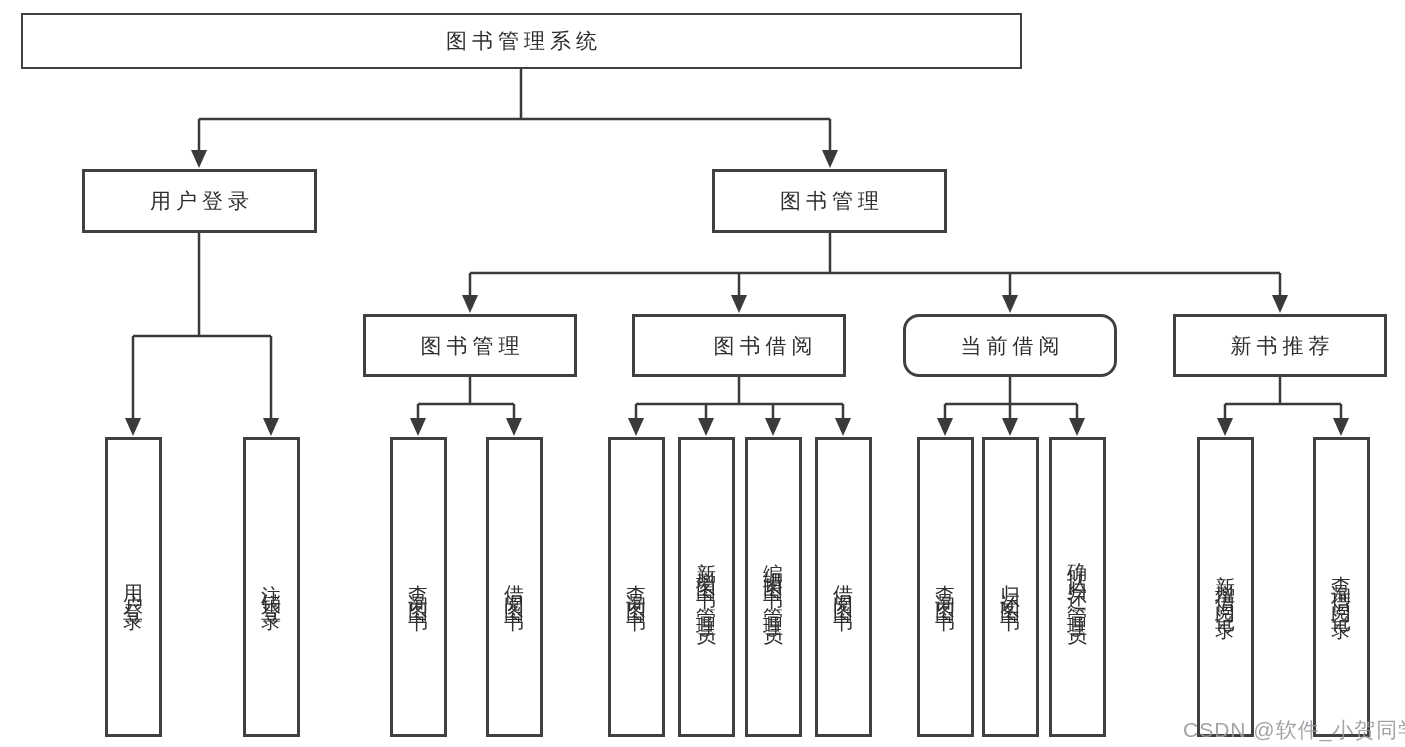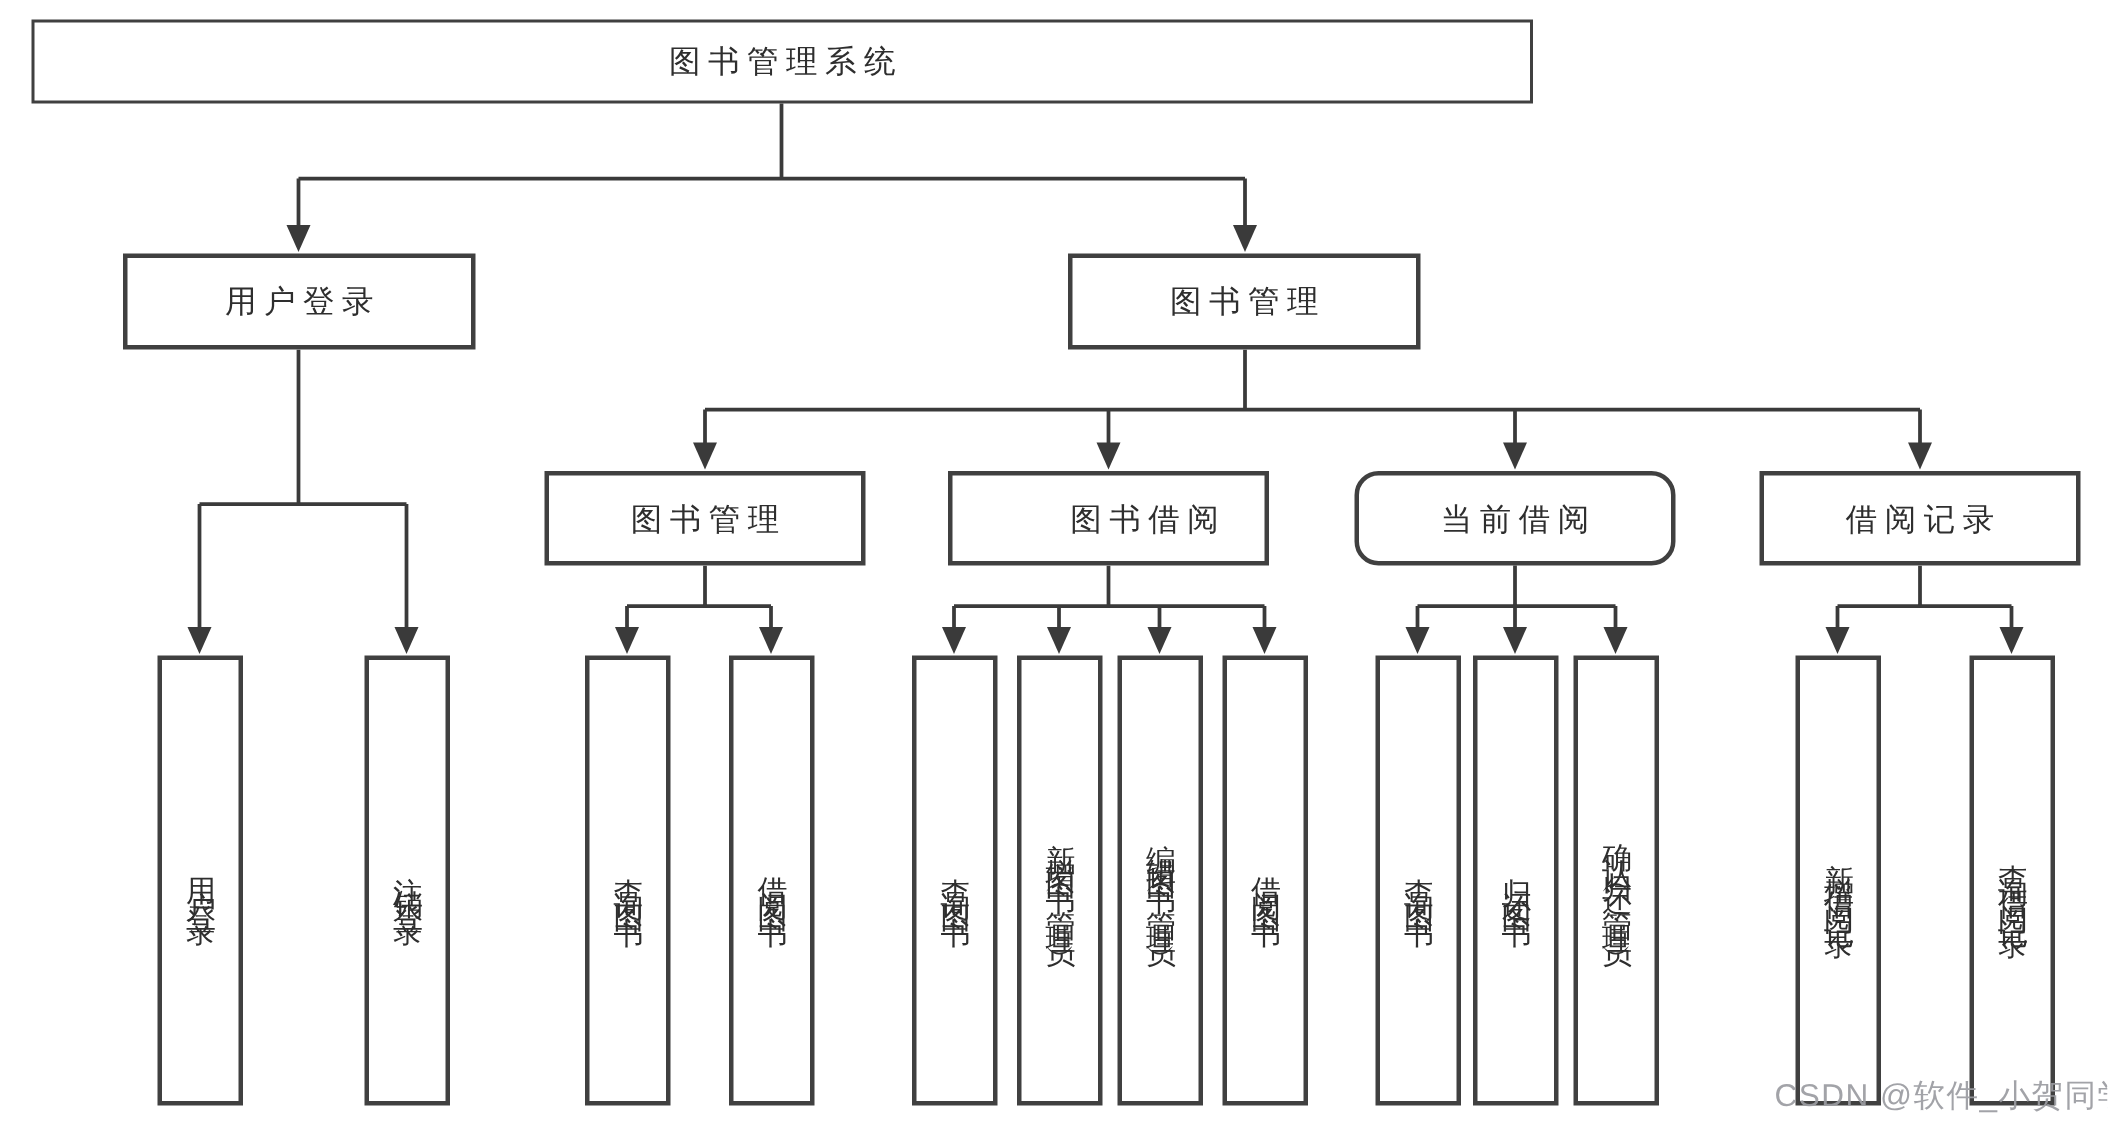--- a/index.html
+++ b/index.html
@@ -97,21 +97,21 @@
   </svg>
 
   <div class="box hbox root">图书管理系统</div>
 
   <div class="box hbox lvl2" style="left:82px;">用户登录</div>
   <div class="box hbox lvl2" style="left:712px;">图书管理</div>
 
   <div class="box hbox lvl3" style="left:363px;">图书管理</div>
   <div class="box hbox lvl3" style="left:632px;padding-left:48px;">图书借阅</div>
   <div class="box hbox lvl3" style="left:903px;border-radius:16px;">当前借阅</div>
-  <div class="box hbox lvl3" style="left:1173px;">借阅记录</div>
+  <div class="box hbox lvl3" style="left:1173px;">新书推荐</div>
 
   <div class="box vbox" style="left:105px;">用户登录</div>
   <div class="box vbox" style="left:243px;">注销登录</div>
 
   <div class="box vbox" style="left:390px;">查询图书</div>
   <div class="box vbox" style="left:486px;">借阅图书</div>
 
   <div class="box vbox" style="left:608px;">查询图书</div>
   <div class="box vbox" style="left:678px;">新增图书（管理员）</div>
   <div class="box vbox" style="left:745px;">编辑图书（管理员）</div>

